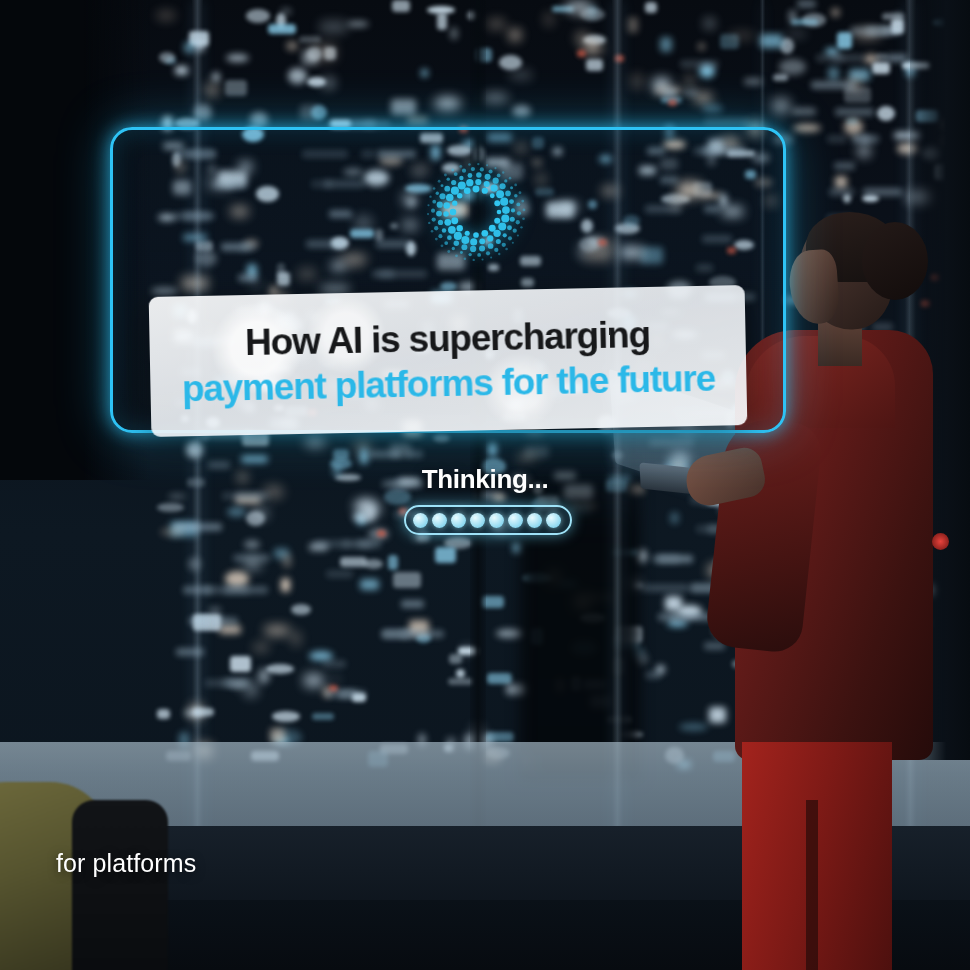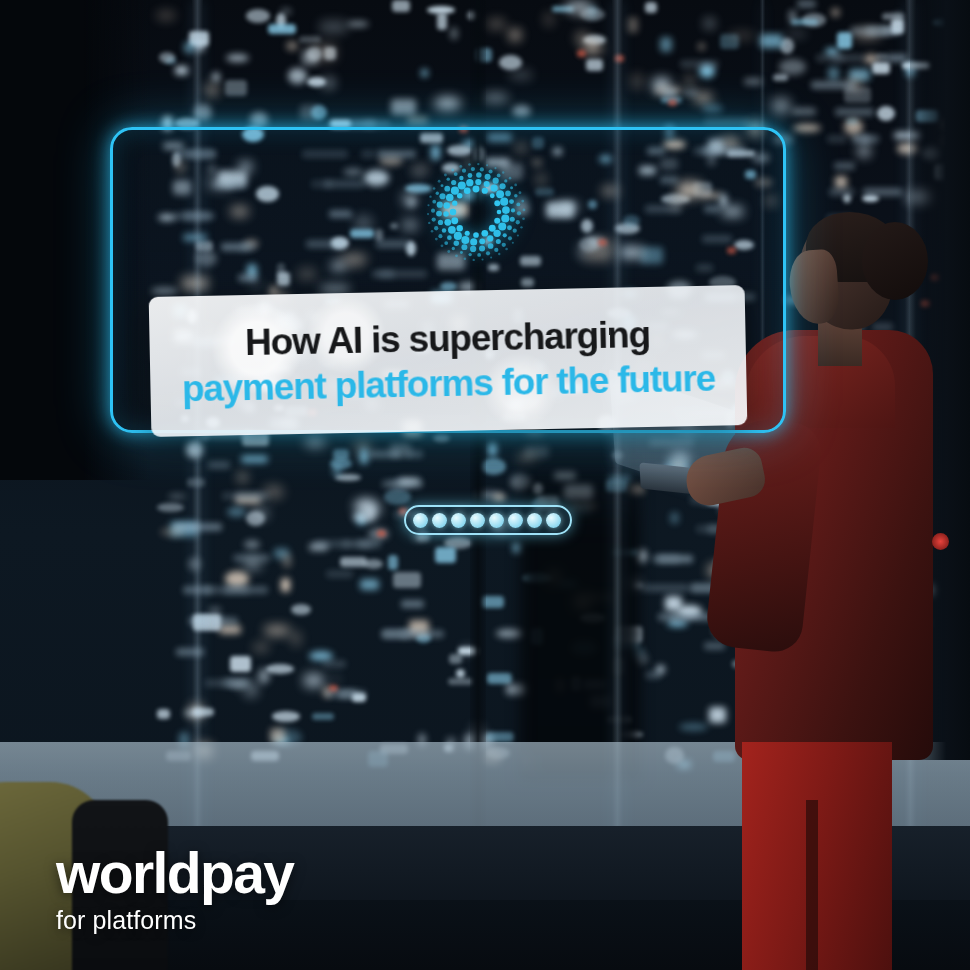--- a/index.html
+++ b/index.html
@@ -994,30 +994,30 @@
         </g>
     </svg>
   </div>
 
 
   <div class="card">
     <div class="card-line1">How AI is supercharging</div>
     <div class="card-line2">payment platforms for the future</div>
   </div>
 
+  <div class="thinking">Thinking...</div>
 
   <div class="progress" id="progress">
       <b></b>
       <b></b>
       <b></b>
       <b></b>
       <b></b>
       <b></b>
       <b></b>
       <b></b>
     </div>
 
   <div class="logo">
-    <div class="logo-main">worldpay</div>
     <div class="logo-sub">for platforms</div>
   </div>
 
 </div>
 
 </body></html>

